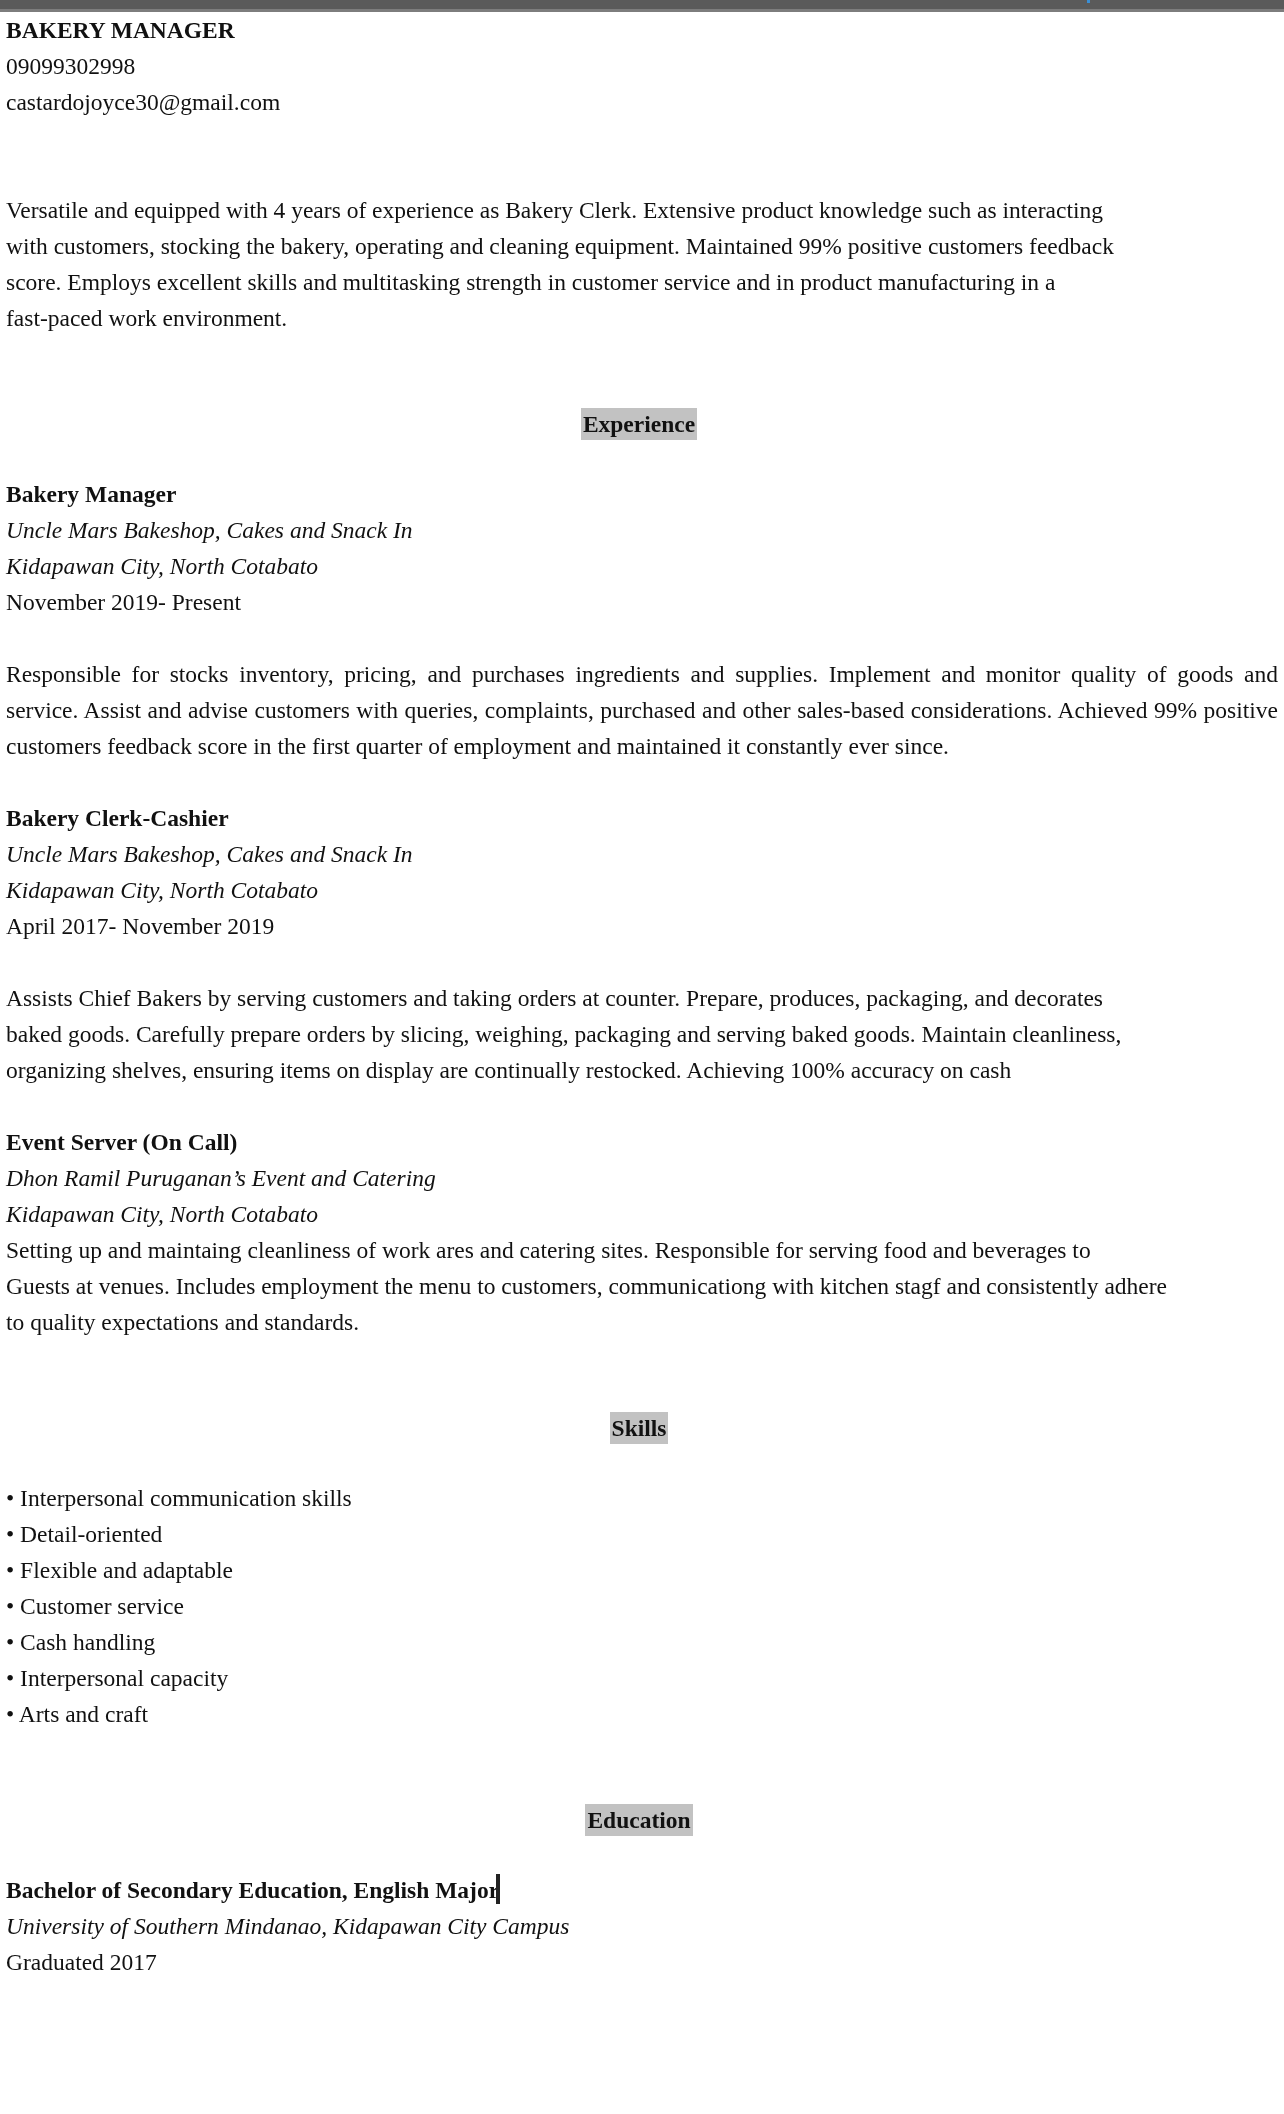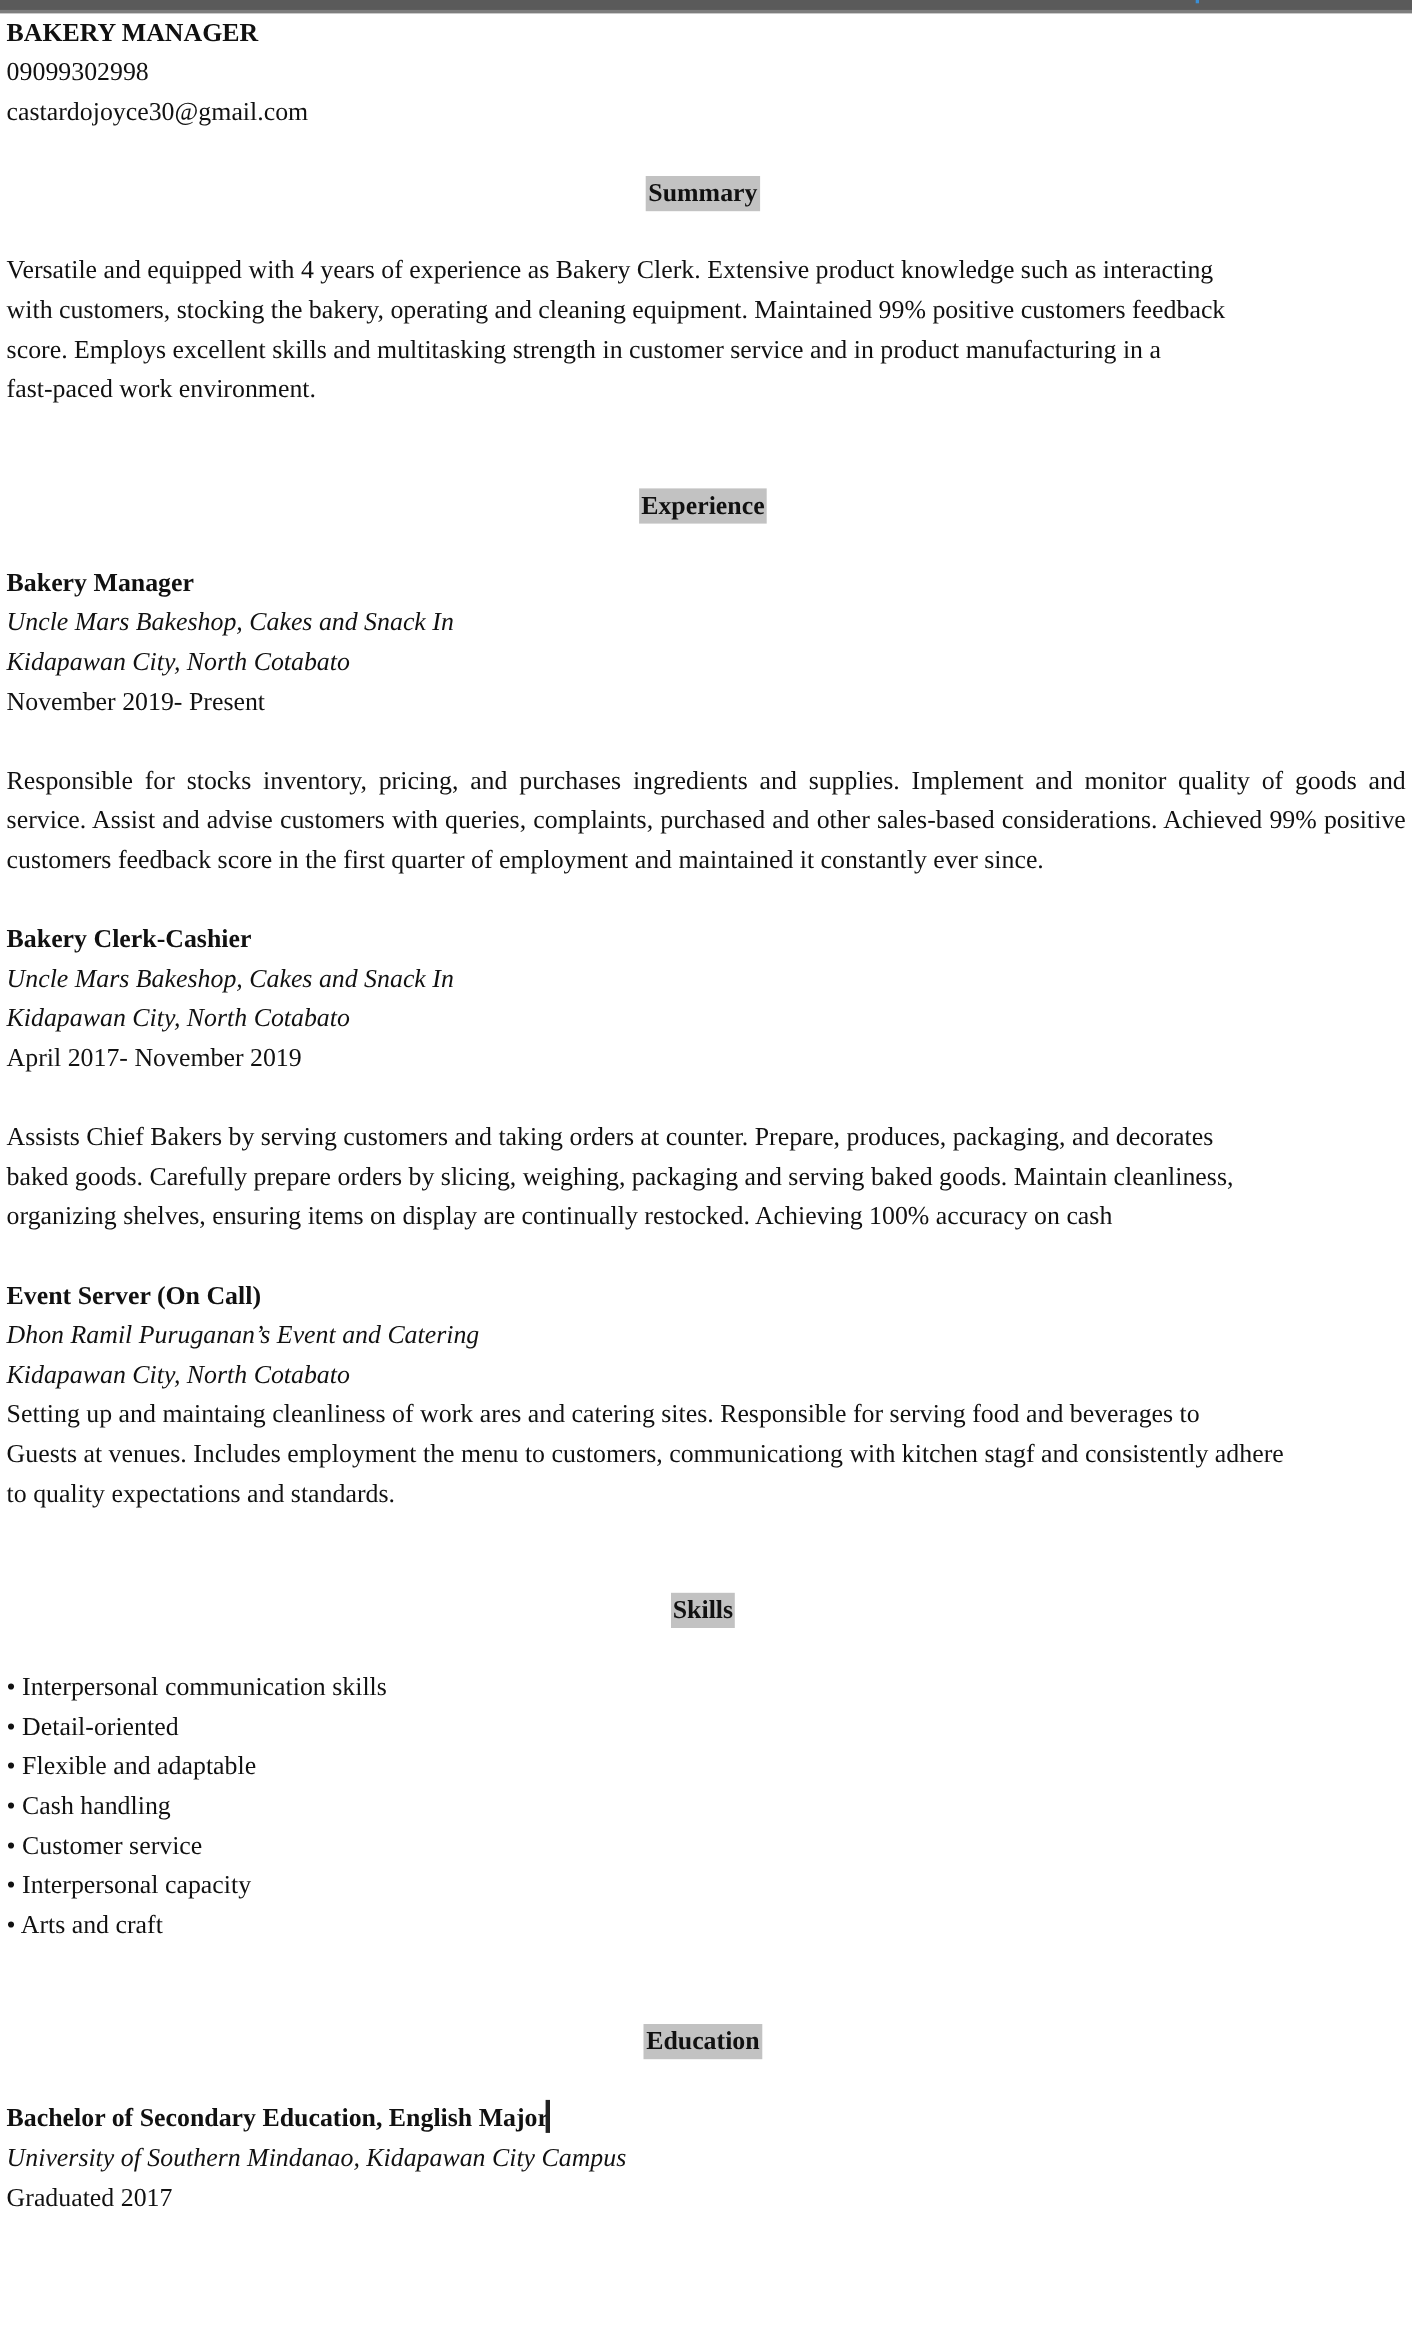--- a/index.html
+++ b/index.html
@@ -49,21 +49,20 @@
 </div>
 
 <div class="doc">
 
   <span class="line bold">BAKERY MANAGER</span>
   <span class="line">09099302998</span>
   <span class="line">castardojoyce30@gmail.com</span>
 
   <span class="gap" style="height:38px"></span>
 
-  <span class="heading-row"><span class="heading">Summary</span></span>
   <span class="gap" style="height:34px"></span>
   <span class="line">Versatile and equipped with 4 years of experience as Bakery Clerk. Extensive product knowledge such as interacting</span>
   <span class="line">with customers, stocking the bakery, operating and cleaning equipment. Maintained 99% positive customers feedback</span>
   <span class="line">score. Employs excellent skills and multitasking strength in customer service and in product manufacturing in a</span>
   <span class="line">fast-paced work environment.</span>
 
   <span class="gap" style="height:70px"></span>
 
   <span class="heading-row"><span class="heading">Experience</span></span>
   <span class="gap" style="height:34px"></span>
@@ -102,22 +101,22 @@
   </div>
 
   <span class="gap" style="height:70px"></span>
 
   <span class="heading-row"><span class="heading">Skills</span></span>
   <span class="gap" style="height:34px"></span>
   <div>
     <span class="line"><span>•</span> <span>Interpersonal communication skills</span></span>
     <span class="line"><span>•</span> <span>Detail-oriented</span></span>
     <span class="line"><span>•</span> <span>Flexible and adaptable</span></span>
+    <span class="line"><span>•</span> <span>Customer service</span></span>
     <span class="line"><span>•</span> <span>Cash handling</span></span>
-    <span class="line"><span>•</span> <span>Customer service</span></span>
     <span class="line"><span>•</span> <span>Interpersonal capacity</span></span>
     <span class="line"><span>•</span> <span>Arts and craft</span></span>
   </div>
 
   <span class="gap" style="height:70px"></span>
 
   <span class="heading-row"><span class="heading">Education</span></span>
   <span class="gap" style="height:34px"></span>
   <span class="line bold"><span>Bachelor of Secondary Education, English Major</span><span class="cursor"></span></span>
   <span class="line ital">University of Southern Mindanao, Kidapawan City Campus</span>

